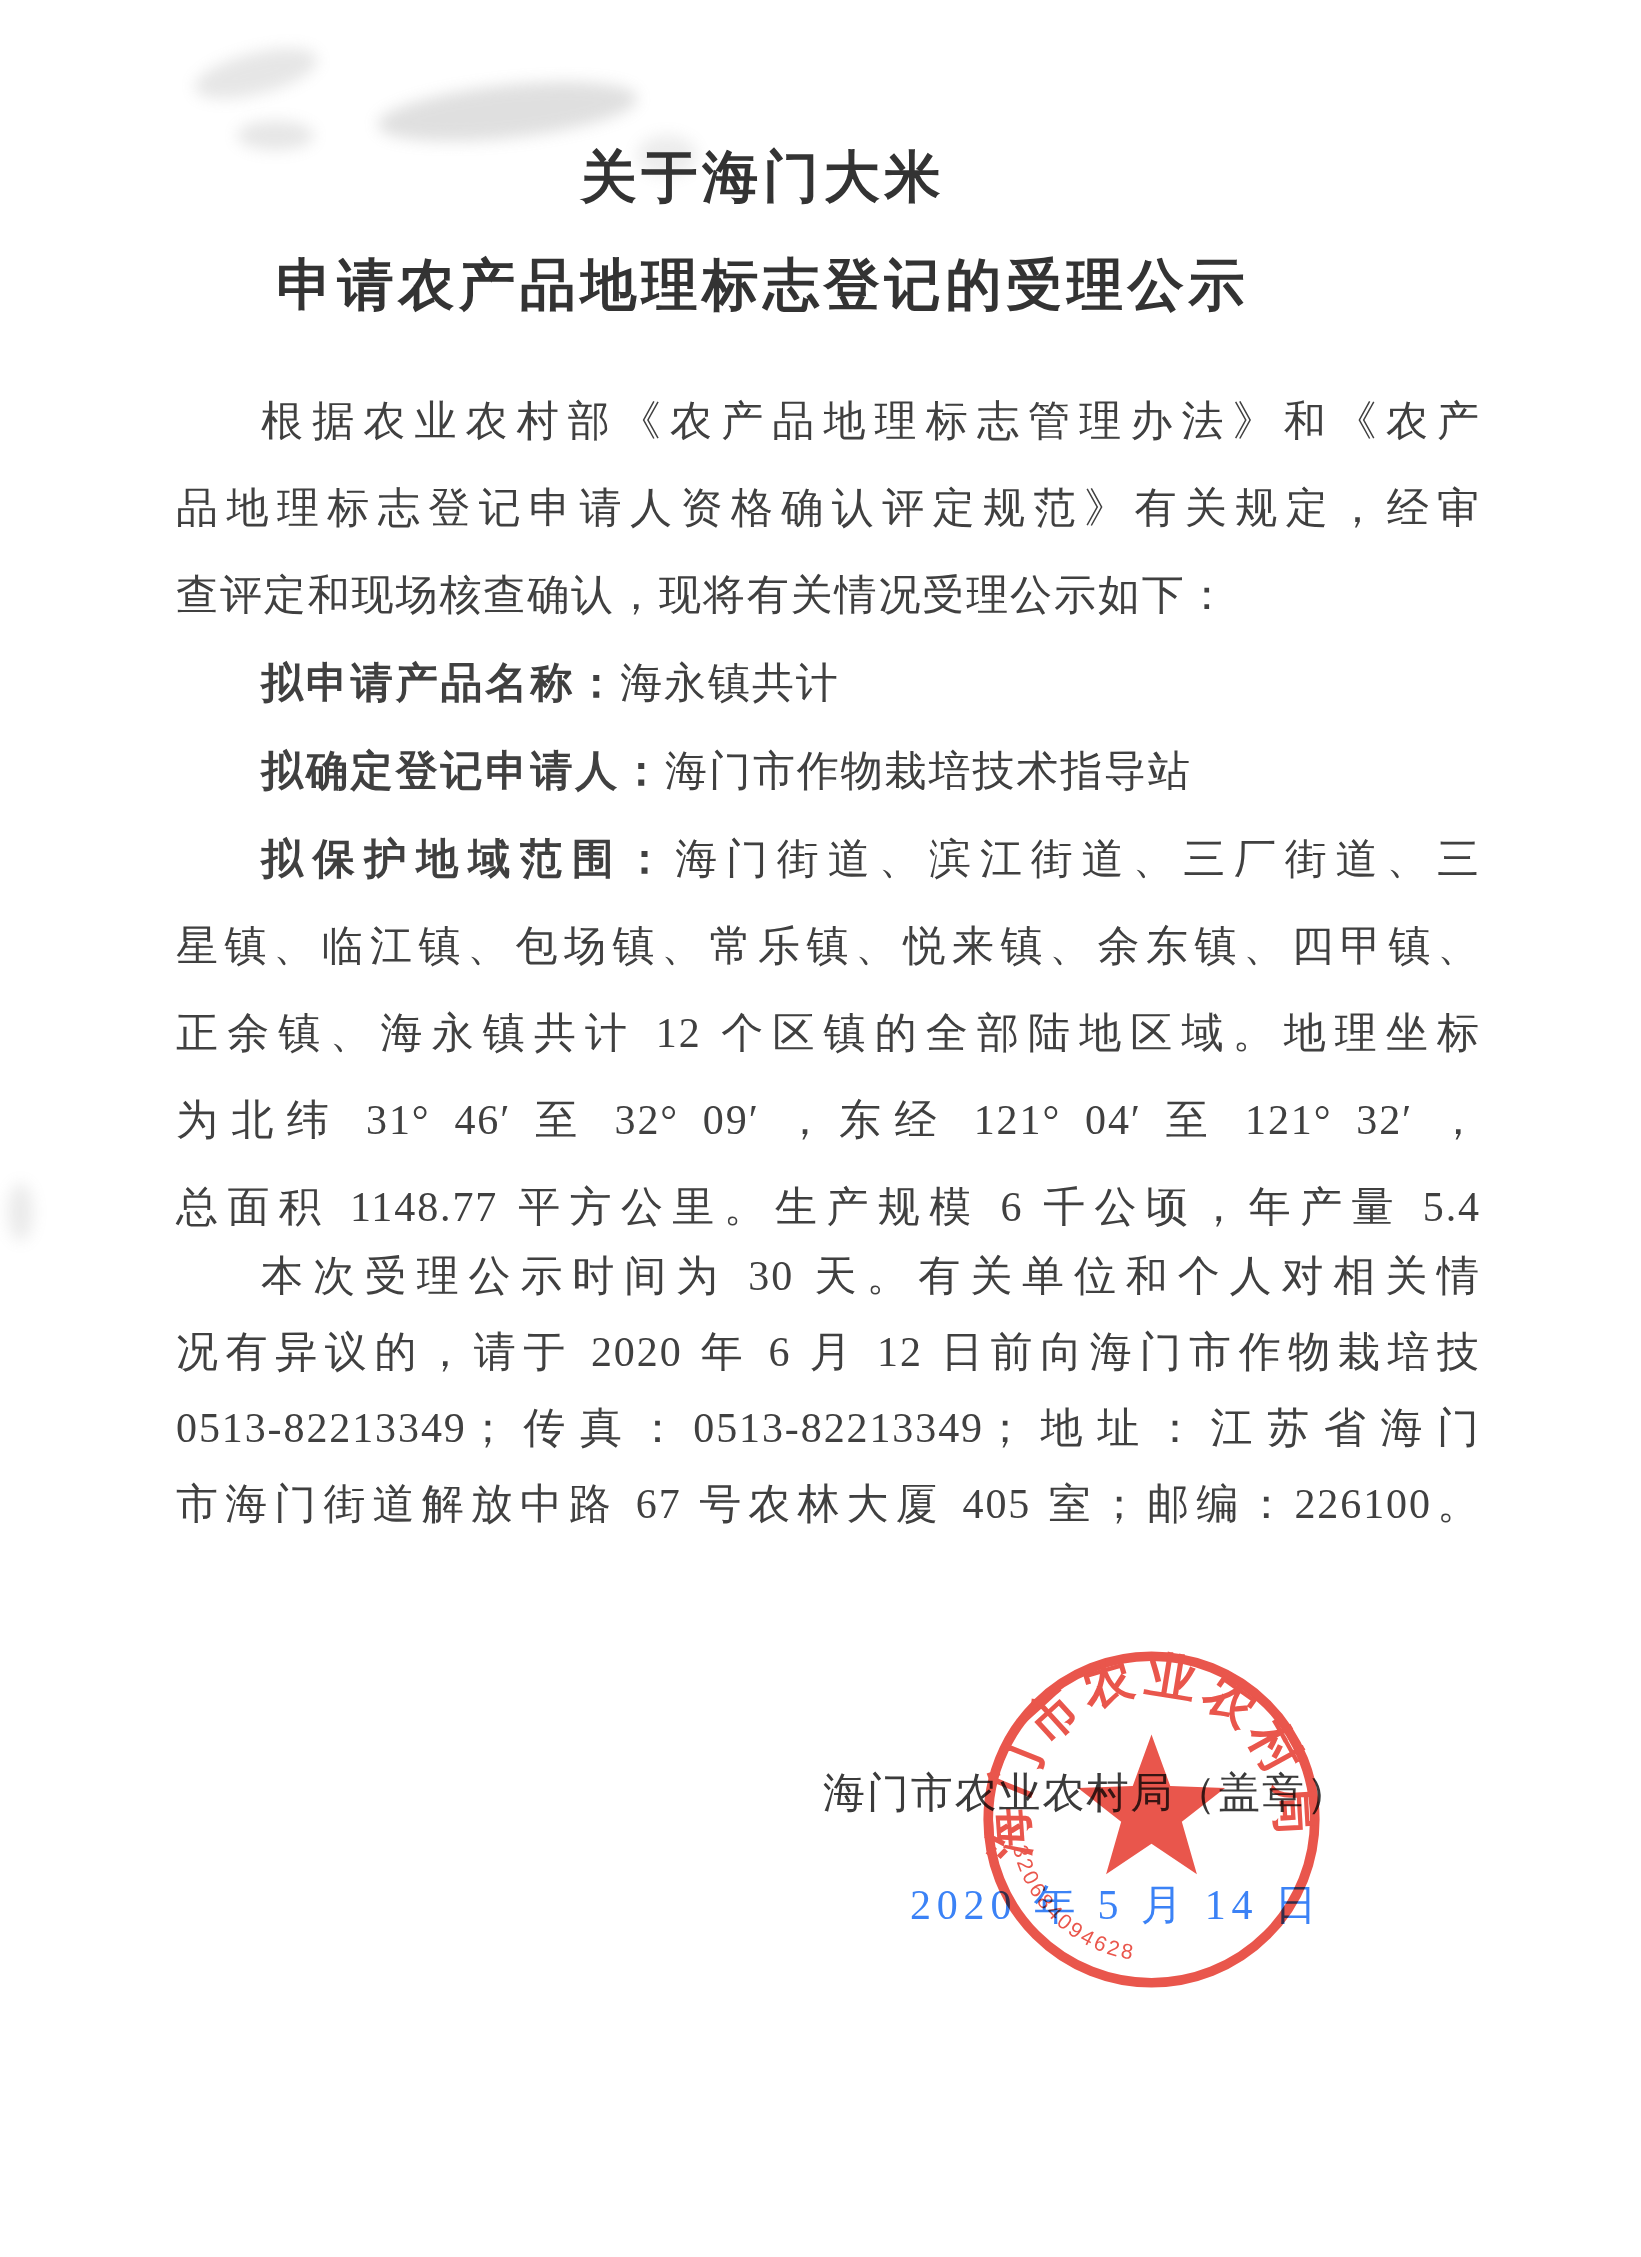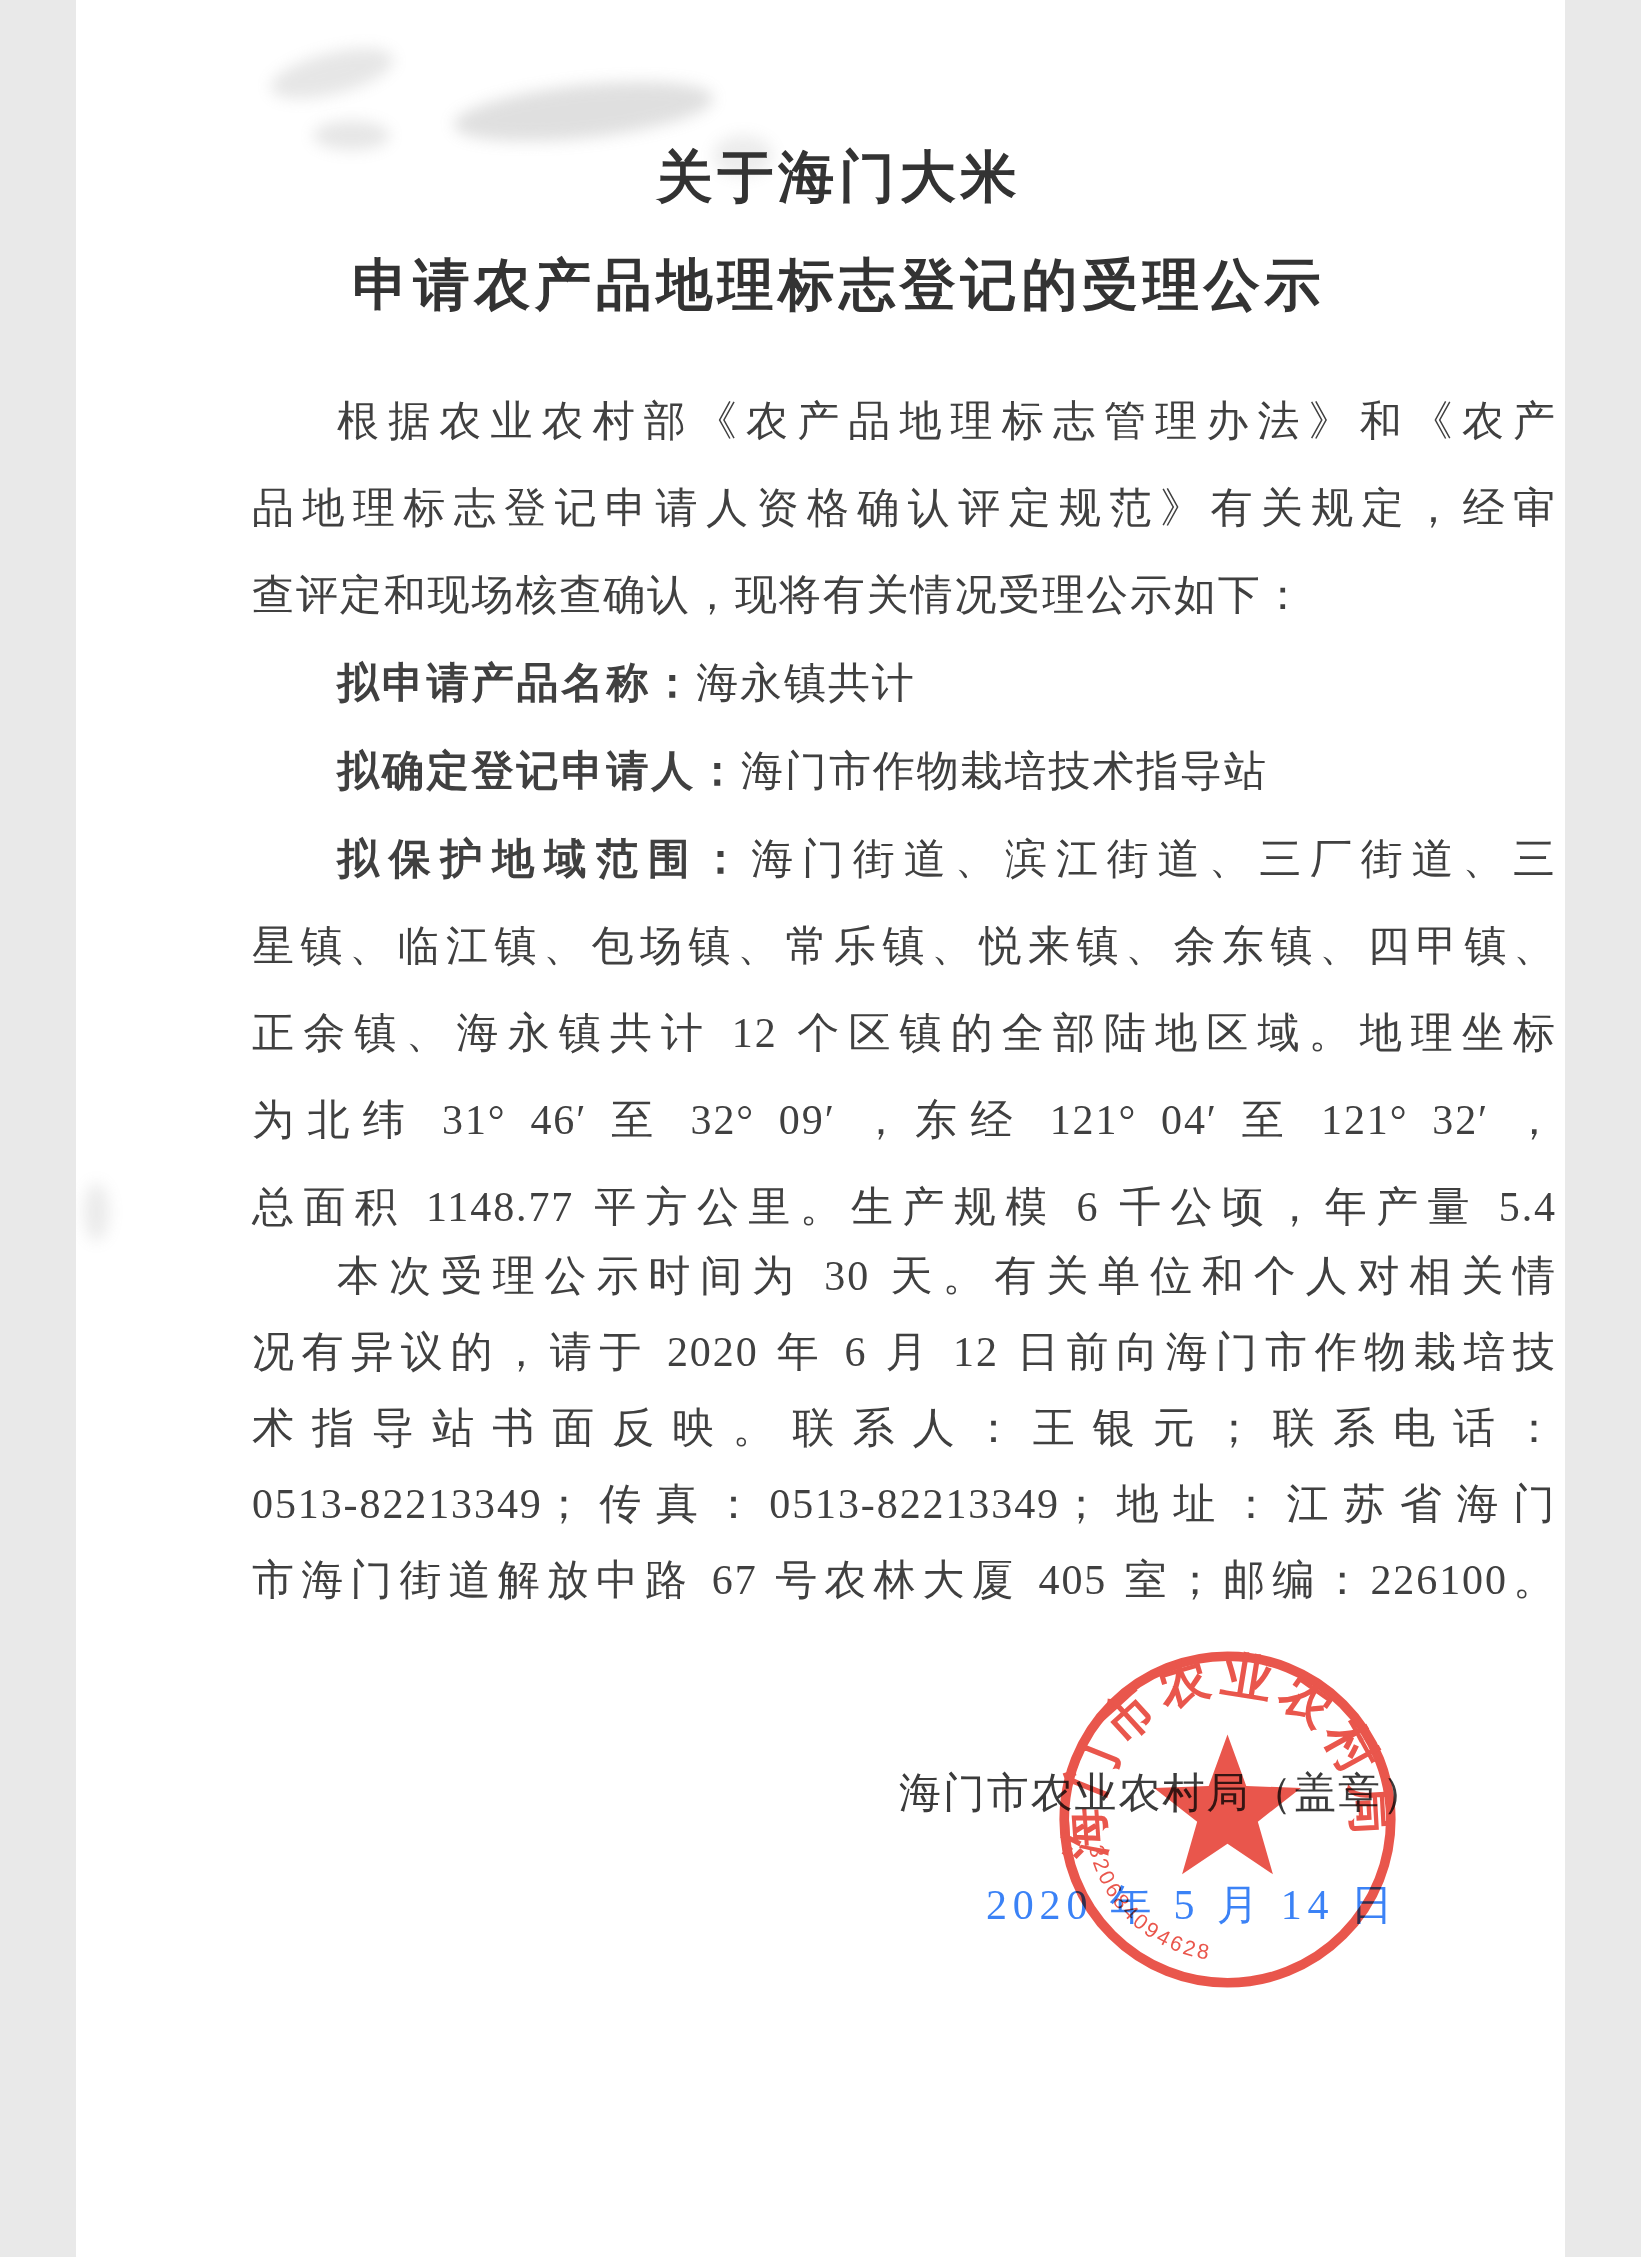--- a/index.html
+++ b/index.html
@@ -1,17 +1,17 @@
 <!DOCTYPE html>
 <html><head>
 <meta charset="utf-8">
 <style>
   html,body{margin:0;padding:0;background:#e9e9e9;}
   .page{
-    position:relative;width:1489px;height:2257px;margin:0 auto;
+    position:relative;width:1641px;height:2257px;margin:0 auto;
     background:#ffffff;overflow:hidden;
     font-family:"Liberation Serif","DejaVu Serif",serif;
     color:#3b3b3b;
   }
   
   .smudge{position:absolute;border-radius:50%;background:#8f8f8f;filter:blur(7.7px);}
   .smudge.s1{left:193px;top:53px;width:126px;height:41px;opacity:.22;transform:rotate(-14deg);}
   .smudge.s2{left:377px;top:85px;width:261px;height:53px;opacity:.28;transform:rotate(-6deg);}
   .smudge.s3{left:237px;top:121px;width:77px;height:29px;opacity:.22;}
   .smudge.s4{left:637px;top:135px;width:60px;height:41px;opacity:.16;}
@@ -86,21 +86,20 @@
       <div class="para">
         <div class="line indent"><span class="seg-b">拟保护地域范围：</span><span class="seg">海门街道、滨江街道、三厂街道、三</span></div>
         <div class="line"><span class="seg">星镇、临江镇、包场镇、常乐镇、悦来镇、余东镇、四甲镇、</span></div>
         <div class="line"><span class="seg">正余镇、海永镇共计 12 个区镇的全部陆地区域。地理坐标</span></div>
         <div class="line"><span class="seg">为北纬 31° 46′ 至 32° 09′ ，东经 121° 04′ 至 121° 32′ ，</span></div>
         <div class="line"><span class="seg">总面积 1148.77 平方公里。生产规模 6 千公顷，年产量 5.4</span></div>
       </div>
       <div class="para tight">
         <div class="line indent"><span class="seg">本次受理公示时间为 30 天。有关单位和个人对相关情</span></div>
         <div class="line"><span class="seg">况有异议的，请于 2020 年 6 月 12 日前向海门市作物栽培技</span></div>
-        <div class="line"><span class="seg">术指导站书面反映。联系人：王银元；联系电话：</span></div>
         <div class="line"><span class="seg">0513-82213349；传真：0513-82213349；地址：江苏省海门</span></div>
         <div class="line"><span class="seg">市海门街道解放中路 67 号农林大厦 405 室；邮编：226100。</span></div>
       </div>
     </div>
 
   <div class="sig-org">海门市农业农村局（盖章）</div>
   <div class="sig-date">2020 年 5 月 14 日</div>
 
   <svg class="seal" viewBox="0 0 384 384" xmlns="http://www.w3.org/2000/svg">
     <defs>

